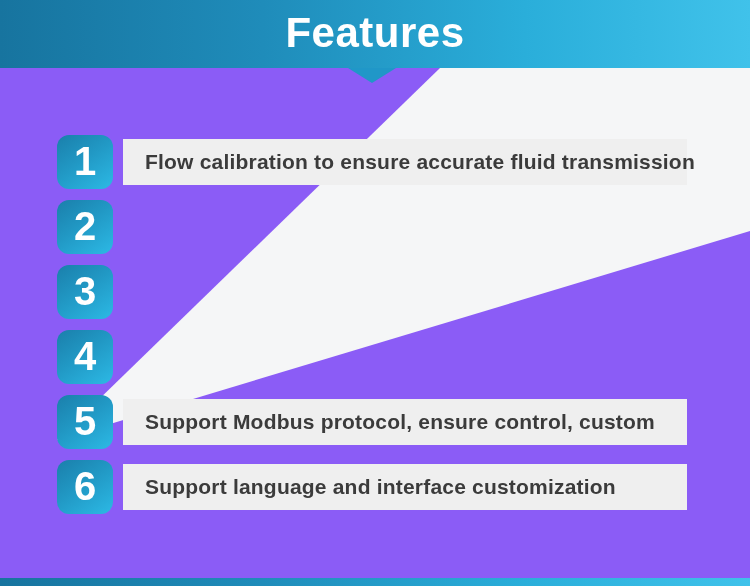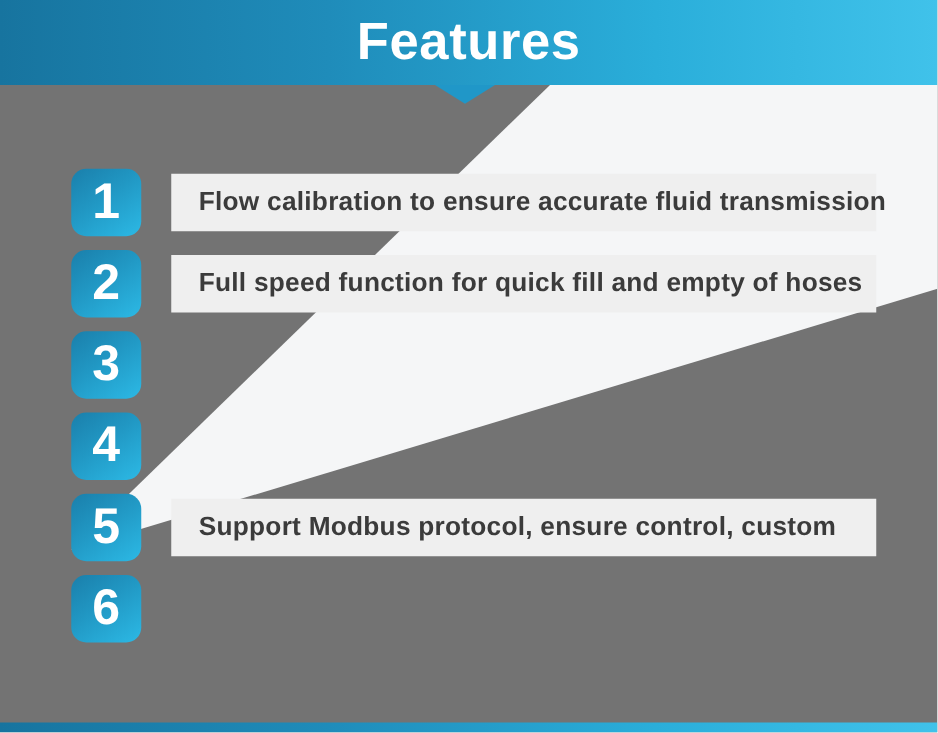--- a/index.html
+++ b/index.html
@@ -7,21 +7,21 @@
   body {
     font-family: "Liberation Sans", sans-serif;
     background: #ffffff;
     position: relative;
     overflow: hidden;
   }
   .slide {
     position: relative;
     width: 750px;
     height: 586px;
-    background: #737373;
+    background: #8b5cf6;
     overflow: hidden;
   }
   
   .bg-wedge {
     position: absolute;
     left: 0; top: 68px;
     width: 750px; height: 518px;
     background: #f5f6f7;
     clip-path: polygon(440px 0px, 750px 0px, 750px 163px, 57px 372px);
     z-index: 0;
@@ -82,21 +82,20 @@
     margin-right: 10px;
     padding-bottom: 2px;
   }
   .label-bar {
     width: 564px;
     height: 46px;
     background: #efefef;
     display: flex;
     align-items: center;
     padding-left: 22px;
-    margin-left: 14px;
   }
   .label-text {
     color: #3b3b3b;
     font-size: 21px;
     font-weight: bold;
     letter-spacing: 0.2px;
     white-space: nowrap;
   }
   
   .footer-bar {
@@ -125,41 +124,41 @@
 
     <div class="feature-row">
       <div class="num-badge">1</div>
       <div class="label-bar">
         <span class="label-text">Flow calibration to ensure accurate fluid transmission</span>
       </div>
     </div>
 
     <div class="feature-row">
       <div class="num-badge">2</div>
-      <div class="label-bar">
-        <span class="label-text">Full speed function for quick fill and empty of hoses</span>
-      </div>
     </div>
 
     <div class="feature-row">
       <div class="num-badge">3</div>
     </div>
 
     <div class="feature-row">
       <div class="num-badge">4</div>
     </div>
 
     <div class="feature-row">
       <div class="num-badge">5</div>
       <div class="label-bar">
         <span class="label-text">Support Modbus protocol, ensure control, custom</span>
       </div>
     </div>
 
     <div class="feature-row">
       <div class="num-badge">6</div>
+      <div class="label-bar">
+        <span class="label-text">Support language and interface customization</span>
+      </div>
     </div>
 
   </div>
 
   <div class="footer-bar"></div>
 
 </div>
 
 </body></html>

